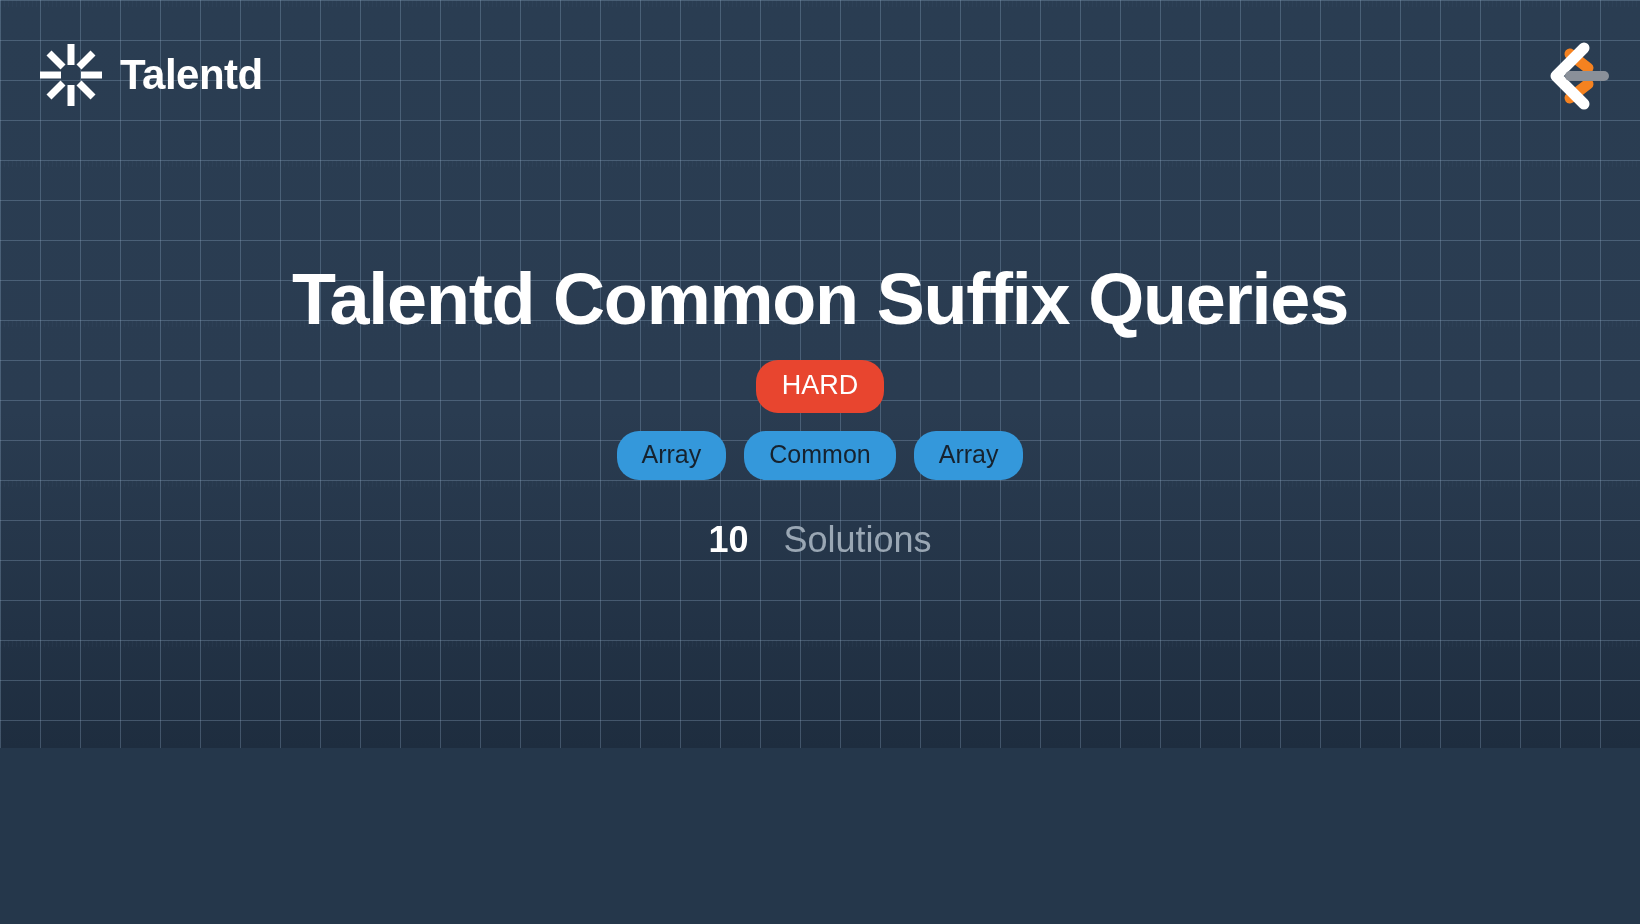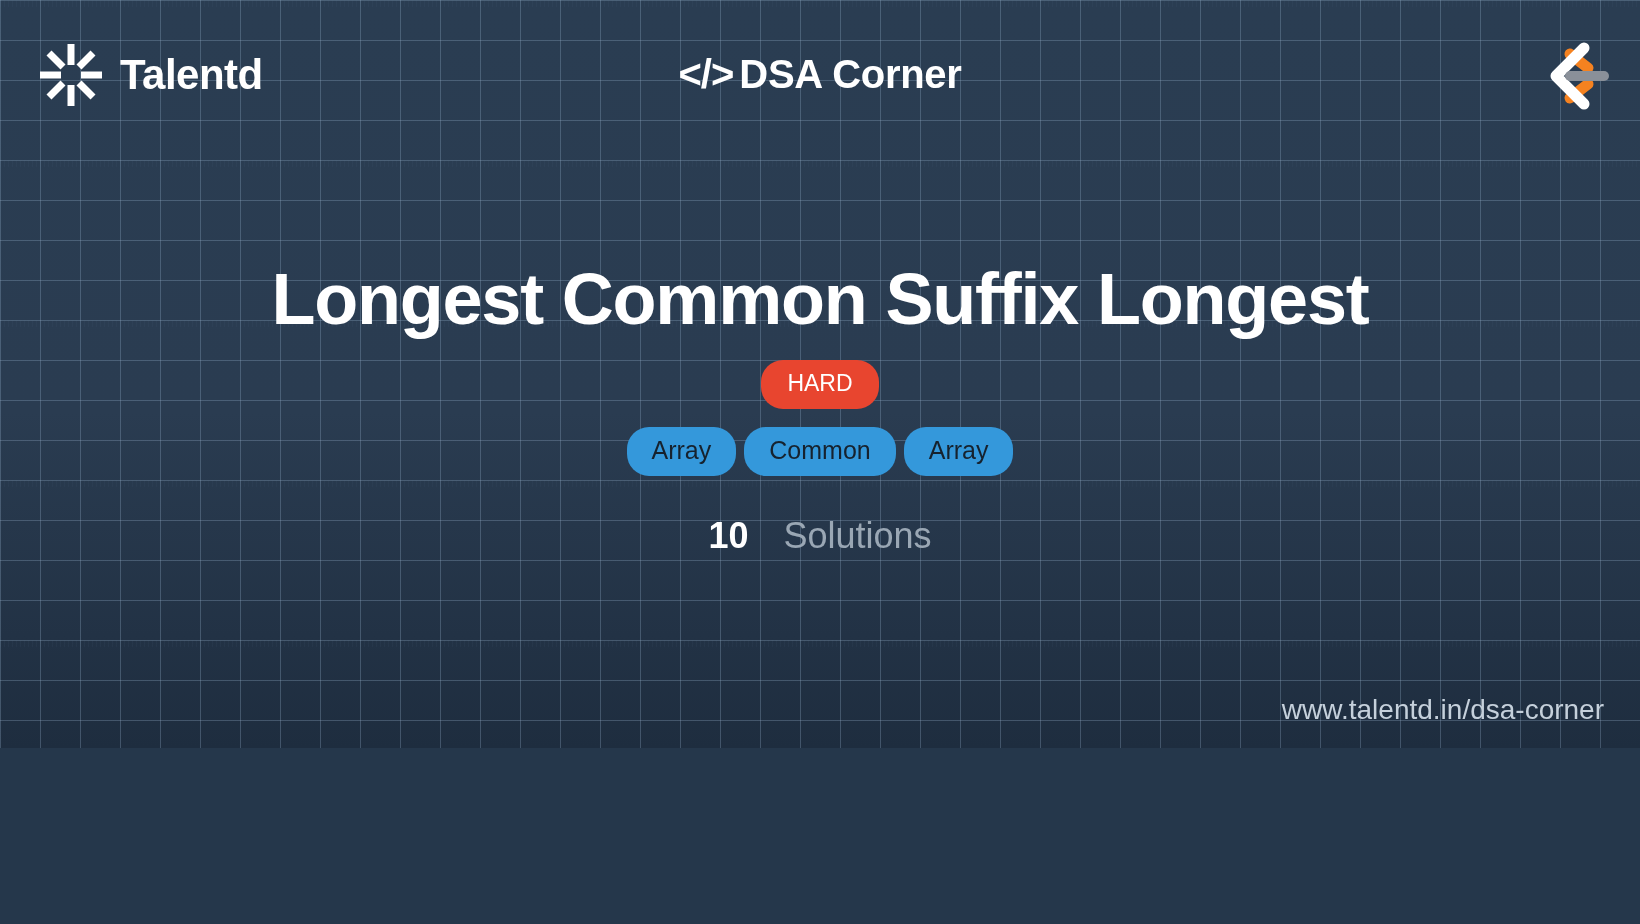--- a/index.html
+++ b/index.html
@@ -130,31 +130,31 @@
     white-space: nowrap;
   }
 
   #difficulty-row {
     margin-bottom: 18px;
   }
   #difficulty-badge {
     display: inline-block;
     background: #e8452f;
     color: #ffffff;
-    font-size: 23px;
+    font-size: 27px;
     line-height: 1;
     padding: 12px 26px 14px 26px;
     border-radius: 22px;
   }
 
   #tag-row {
     display: flex;
     justify-content: center;
     align-items: center;
-    gap: 8px;
+    gap: 18px;
     margin-bottom: 42px;
   }
   .tag-pill {
     display: inline-block;
     background: #3498db;
     color: #16222e;
     font-size: 25px;
     line-height: 1;
     padding: 11px 25px 13px 25px;
     border-radius: 22px;
@@ -213,53 +213,49 @@
             <line x1="11" y1="11" x2="25" y2="25"></line>
             <line x1="41" y1="41" x2="55" y2="55"></line>
             <line x1="55" y1="11" x2="41" y2="25"></line>
             <line x1="25" y1="41" x2="11" y2="55"></line>
           </g>
         </svg>
       </span>
       <span id="brand-name">Talentd</span>
     </div>
 
-    <div id="header-title">
-      <span class="code-glyph">&lt;/&gt;</span><span>DSA Corner</span>
-    </div>
 
     <span>
       <svg id="corner-logo" viewBox="0 0 96 96" xmlns="http://www.w3.org/2000/svg">
 
         <path d="M 44 26 L 62 40" stroke="#f58220" stroke-width="11" stroke-linecap="round" fill="none"></path>
         <path d="M 62 56 L 44 70" stroke="#f58220" stroke-width="11" stroke-linecap="round" fill="none"></path>
 
         <path d="M 58 20 L 30 48 L 58 76" stroke="#ffffff" stroke-width="11" stroke-linecap="round" stroke-linejoin="round" fill="none"></path>
 
         <line x1="44" y1="48" x2="78" y2="48" stroke="#8a9099" stroke-width="10" stroke-linecap="round"></line>
       </svg>
     </span>
   </div>
 
   <div id="main">
 
 
-    <h1 id="problem-title">Longest Common Suffix Longest</h1>
+    <h1 id="problem-title">Talentd Common Suffix Queries</h1>
 
     <div id="difficulty-row">
       <span id="difficulty-badge">HARD</span>
     </div>
 
     <div id="tag-row">
       <span class="tag-pill">Array</span>
       <span class="tag-pill">Common</span>
       <span class="tag-pill">Array</span>
     </div>
 
     <div class="stat-line">
       <span class="stat-value">10</span><span class="stat-label">Solutions</span>
     </div>
 
   </div>
 
-  <div id="footer-url">www.talentd.in/dsa-corner</div>
 
 </div>
 
 </body></html>

